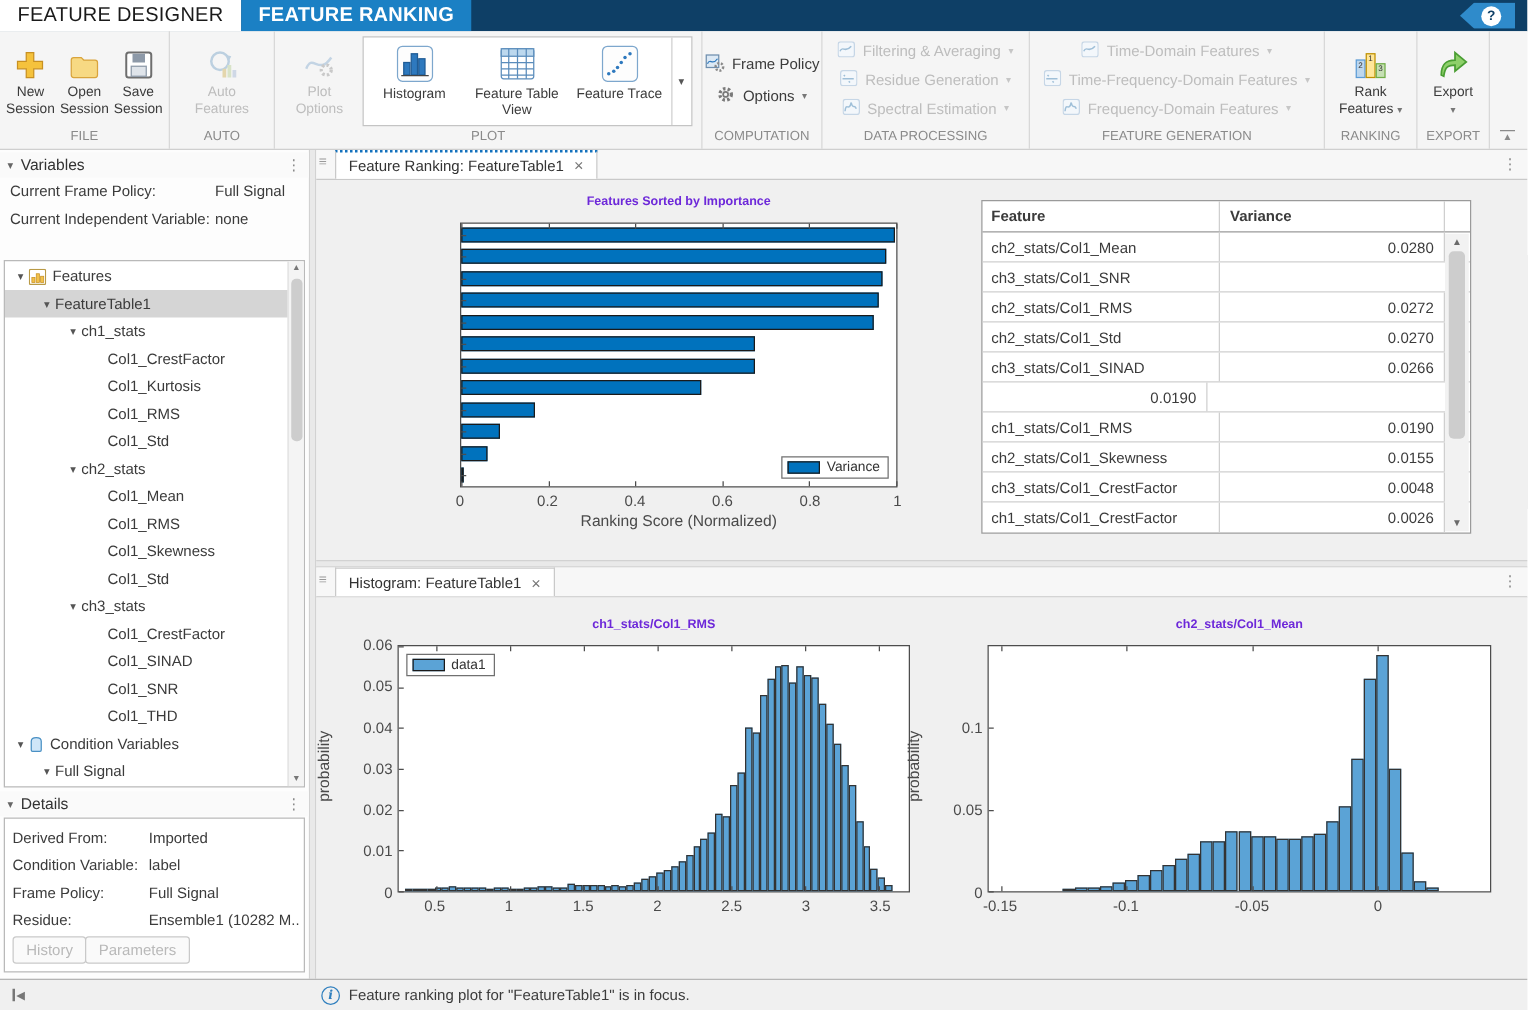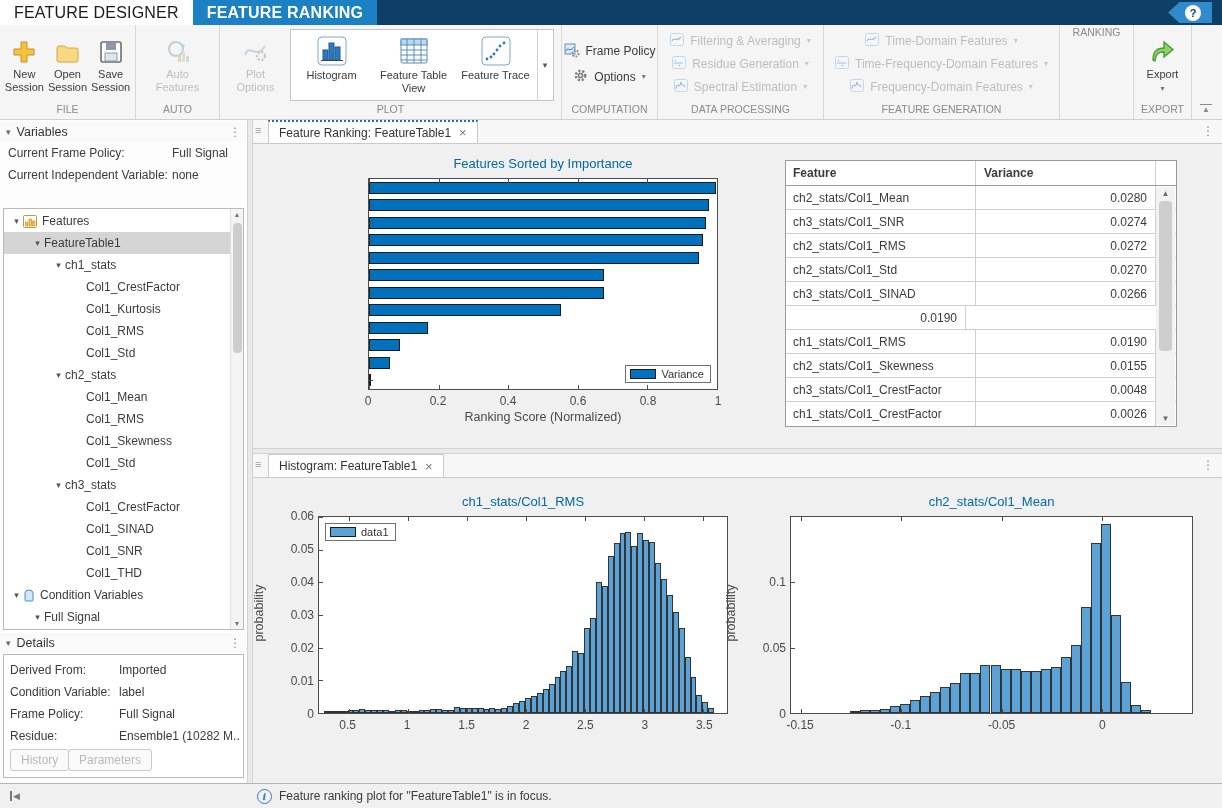--- a/index.html
+++ b/index.html
@@ -69,21 +69,21 @@
   .tab-dots { position:absolute; right:8px; top:4px; }
 
   
   .pane { position:relative; background:#f0f0f0; }
   .pane1 { height:304px; }
   .hsplit { height:6px; background:#e9e9e9; border-top:1px solid #d2d2d2; border-bottom:1px solid #d2d2d2; }
   .pane2 { height:305px; }
 
   
   .axes { position:absolute; background:#fff; border:1px solid #4d4d4d; }
-  .chart-title { position:absolute; text-align:center; font-weight:normal; font-size:13px; color:#0369a1; white-space:nowrap; }
+  .chart-title { position:absolute; text-align:center; font-weight:bold; font-size:10px; color:#6d28d9; white-space:nowrap; }
   .hbar { position:absolute; left:0; background:#0072BD; border:1px solid #1a1a1a; }
   .vbar { position:absolute; bottom:0; background:#5BA3D6; border:1px solid #333; }
   .tickm-b { position:absolute; bottom:0; width:1px; height:4px; background:#4d4d4d; }
   .tickm-t { position:absolute; top:0; width:1px; height:4px; background:#4d4d4d; }
   .tickm-l { position:absolute; left:0; width:4px; height:1px; background:#4d4d4d; }
   .ticklab-x { position:absolute; transform:translateX(-50%); font-size:12px; color:#4a4a4a; }
   .ticklab-y { position:absolute; right:0; transform:translateY(-50%); font-size:12px; color:#4a4a4a; }
   .axlabel { position:absolute; text-align:center; font-size:12.5px; color:#4a4a4a; white-space:nowrap; }
   .ylab { position:absolute; transform:rotate(-90deg); transform-origin:center; font-size:12.5px; color:#4a4a4a; white-space:nowrap; }
   .legend { position:absolute; background:#fff; border:1px solid #707070; display:flex; align-items:center; gap:5px; padding:2px 6px 2px 4px; font-size:11px; color:#333; }
@@ -309,20 +309,35 @@
                 <path d="M2 10 C3 2 5 11 7 3 C8 9 10 4 11 8" fill="none" stroke="#9fbfd8" stroke-width="1.2"></path>
               </svg></span>
             <span>Frequency-Domain Features</span>
             <span class="caret">▾</span>
           </div>
         </div>
       <div class="rib-cap">FEATURE GENERATION</div>
     </div>
 
     <div class="rib-sec" style="width:74px">
+      <div class="rib-body">
+        <div class="bigbtn" style="width:62px">
+          <span class="bicon">
+            <svg width="27" height="26">
+                <rect x="2" y="9" width="7" height="14" fill="#BDD7EE" stroke="#5b9bd5"></rect>
+                <rect x="10" y="4" width="7" height="19" fill="#FFE699" stroke="#BF9000"></rect>
+                <rect x="18" y="12" width="7" height="11" fill="#C6E0B4" stroke="#70AD47"></rect>
+                <text x="5.5" y="15" font-size="6.5" text-anchor="middle" fill="#333">2</text>
+                <text x="13.5" y="10" font-size="6.5" text-anchor="middle" fill="#333">1</text>
+                <text x="21.5" y="18" font-size="6.5" text-anchor="middle" fill="#333">3</text>
+              </svg>
+          </span>
+          <span class="blabel"><span>Rank Features</span> <span class="caret">▾</span></span>
+        </div>
+      </div>
       <div class="rib-cap">RANKING</div>
     </div>
 
     <div class="rib-sec" style="width:58px">
       <div class="rib-body">
         <div class="bigbtn" style="width:50px">
           <span class="bicon">
             <svg width="27" height="26">
                 <path d="M4 21 C4 11 9 9 15 9 L15 3 L24 10.5 L15 18 L15 13 C10 13 7 14 6 22 Z" fill="#8ED06A" stroke="#4a9e33" stroke-width="1.4"></path>
               </svg>
@@ -546,21 +561,20 @@
             <div class="c-sb"></div>
           </div>
           <div id="rtable-body">
               <div class="rt-row">
                 <div class="c-feature">ch2_stats/Col1_Mean</div>
                 <div class="c-var">0.0280</div>
                 <div class="c-sb"></div>
               </div>
               <div class="rt-row">
                 <div class="c-feature">ch3_stats/Col1_SNR</div>
-                <div class="c-var">0.0274</div>
                 <div class="c-sb"></div>
               </div>
               <div class="rt-row">
                 <div class="c-feature">ch2_stats/Col1_RMS</div>
                 <div class="c-var">0.0272</div>
                 <div class="c-sb"></div>
               </div>
               <div class="rt-row">
                 <div class="c-feature">ch2_stats/Col1_Std</div>
                 <div class="c-var">0.0270</div>

